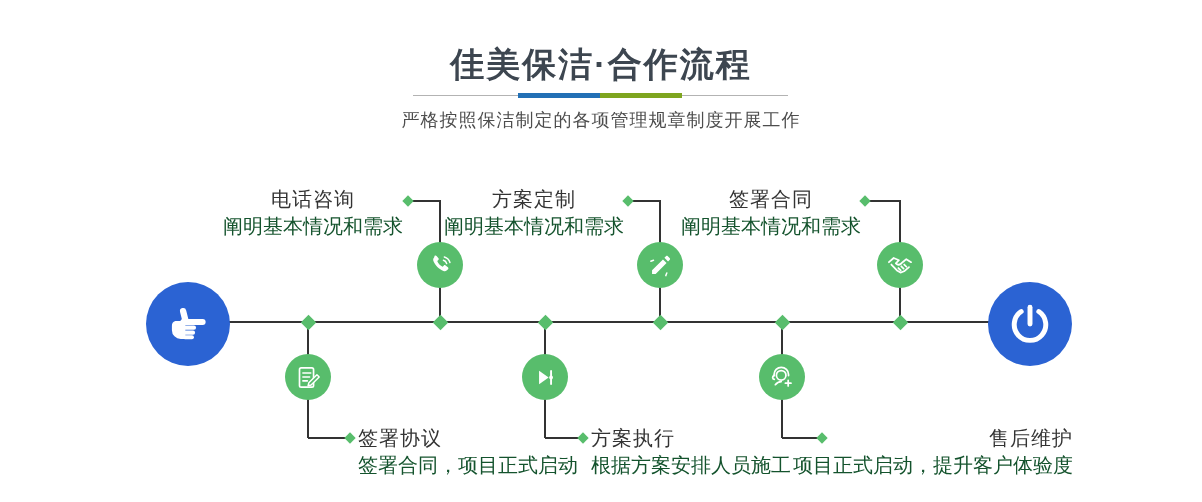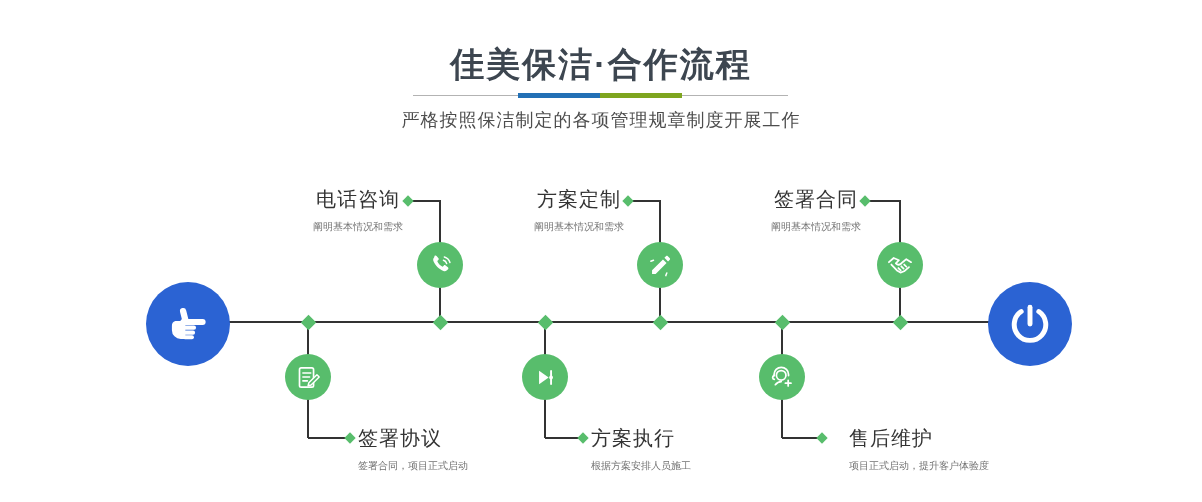--- a/index.html
+++ b/index.html
@@ -106,22 +106,22 @@
   .step-label.align-left  { text-align: left; }
   .step-title {
     font-size: 20px;
     color: #333333;
     letter-spacing: 1px;
     line-height: 26px;
     white-space: nowrap;
   }
   .step-desc {
     margin-top: 4px;
-    font-size: 10px;
-    color: #737373;
+    font-size: 20px;
+    color: #14532d;
     line-height: 21px;
     white-space: nowrap;
   }
   svg { display: block; }
 </style>
 </head>
 <body>
 
 <div class="canvas">
 
@@ -274,18 +274,18 @@
   </div>
 
   <div class="step-label align-left" style="left:591px; top:425px;">
     <div class="step-title">方案执行</div>
     <div class="step-desc">根据方案安排人员施工</div>
   </div>
   <div class="step-label align-left" style="left:358px; top:425px;">
     <div class="step-title">签署协议</div>
     <div class="step-desc">签署合同，项目正式启动</div>
   </div>
-  <div class="step-label align-left" style="left:849px; top:425px;">
+  <div class="step-label align-left" style="left:793px; top:425px;text-align:right;">
     <div class="step-title">售后维护</div>
     <div class="step-desc">项目正式启动，提升客户体验度</div>
   </div>
 
 </div>
 
 </body></html>

